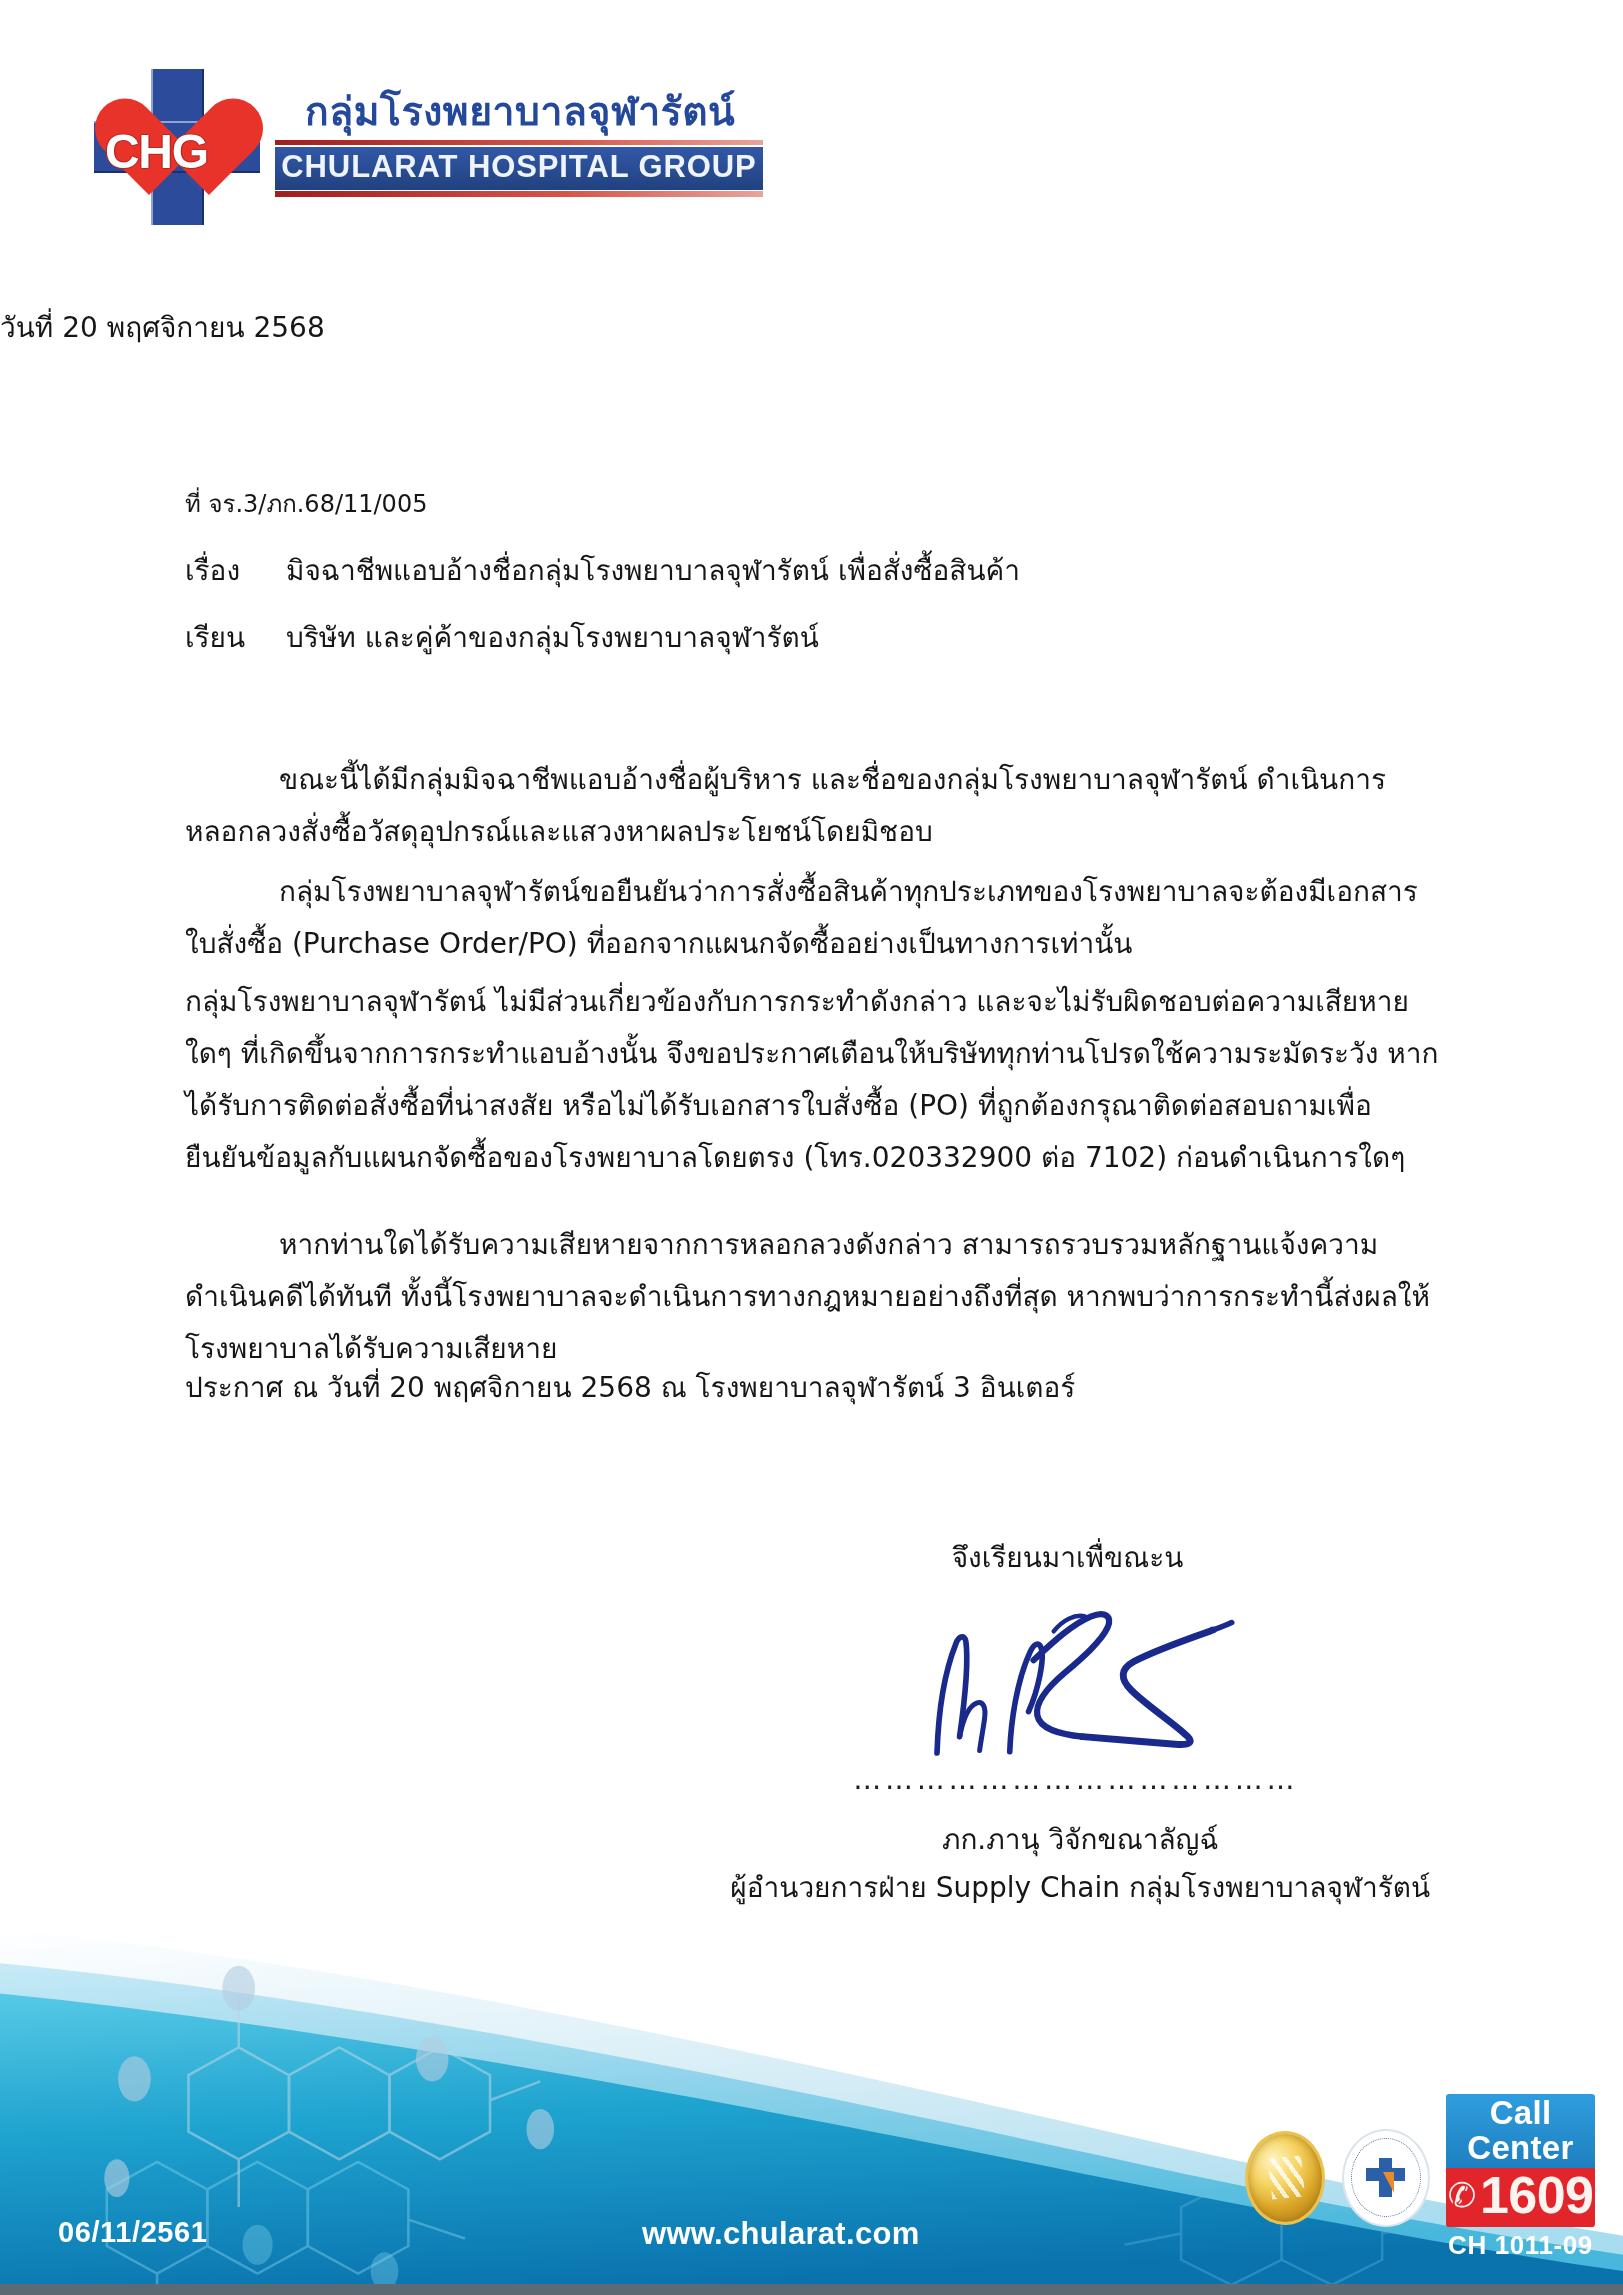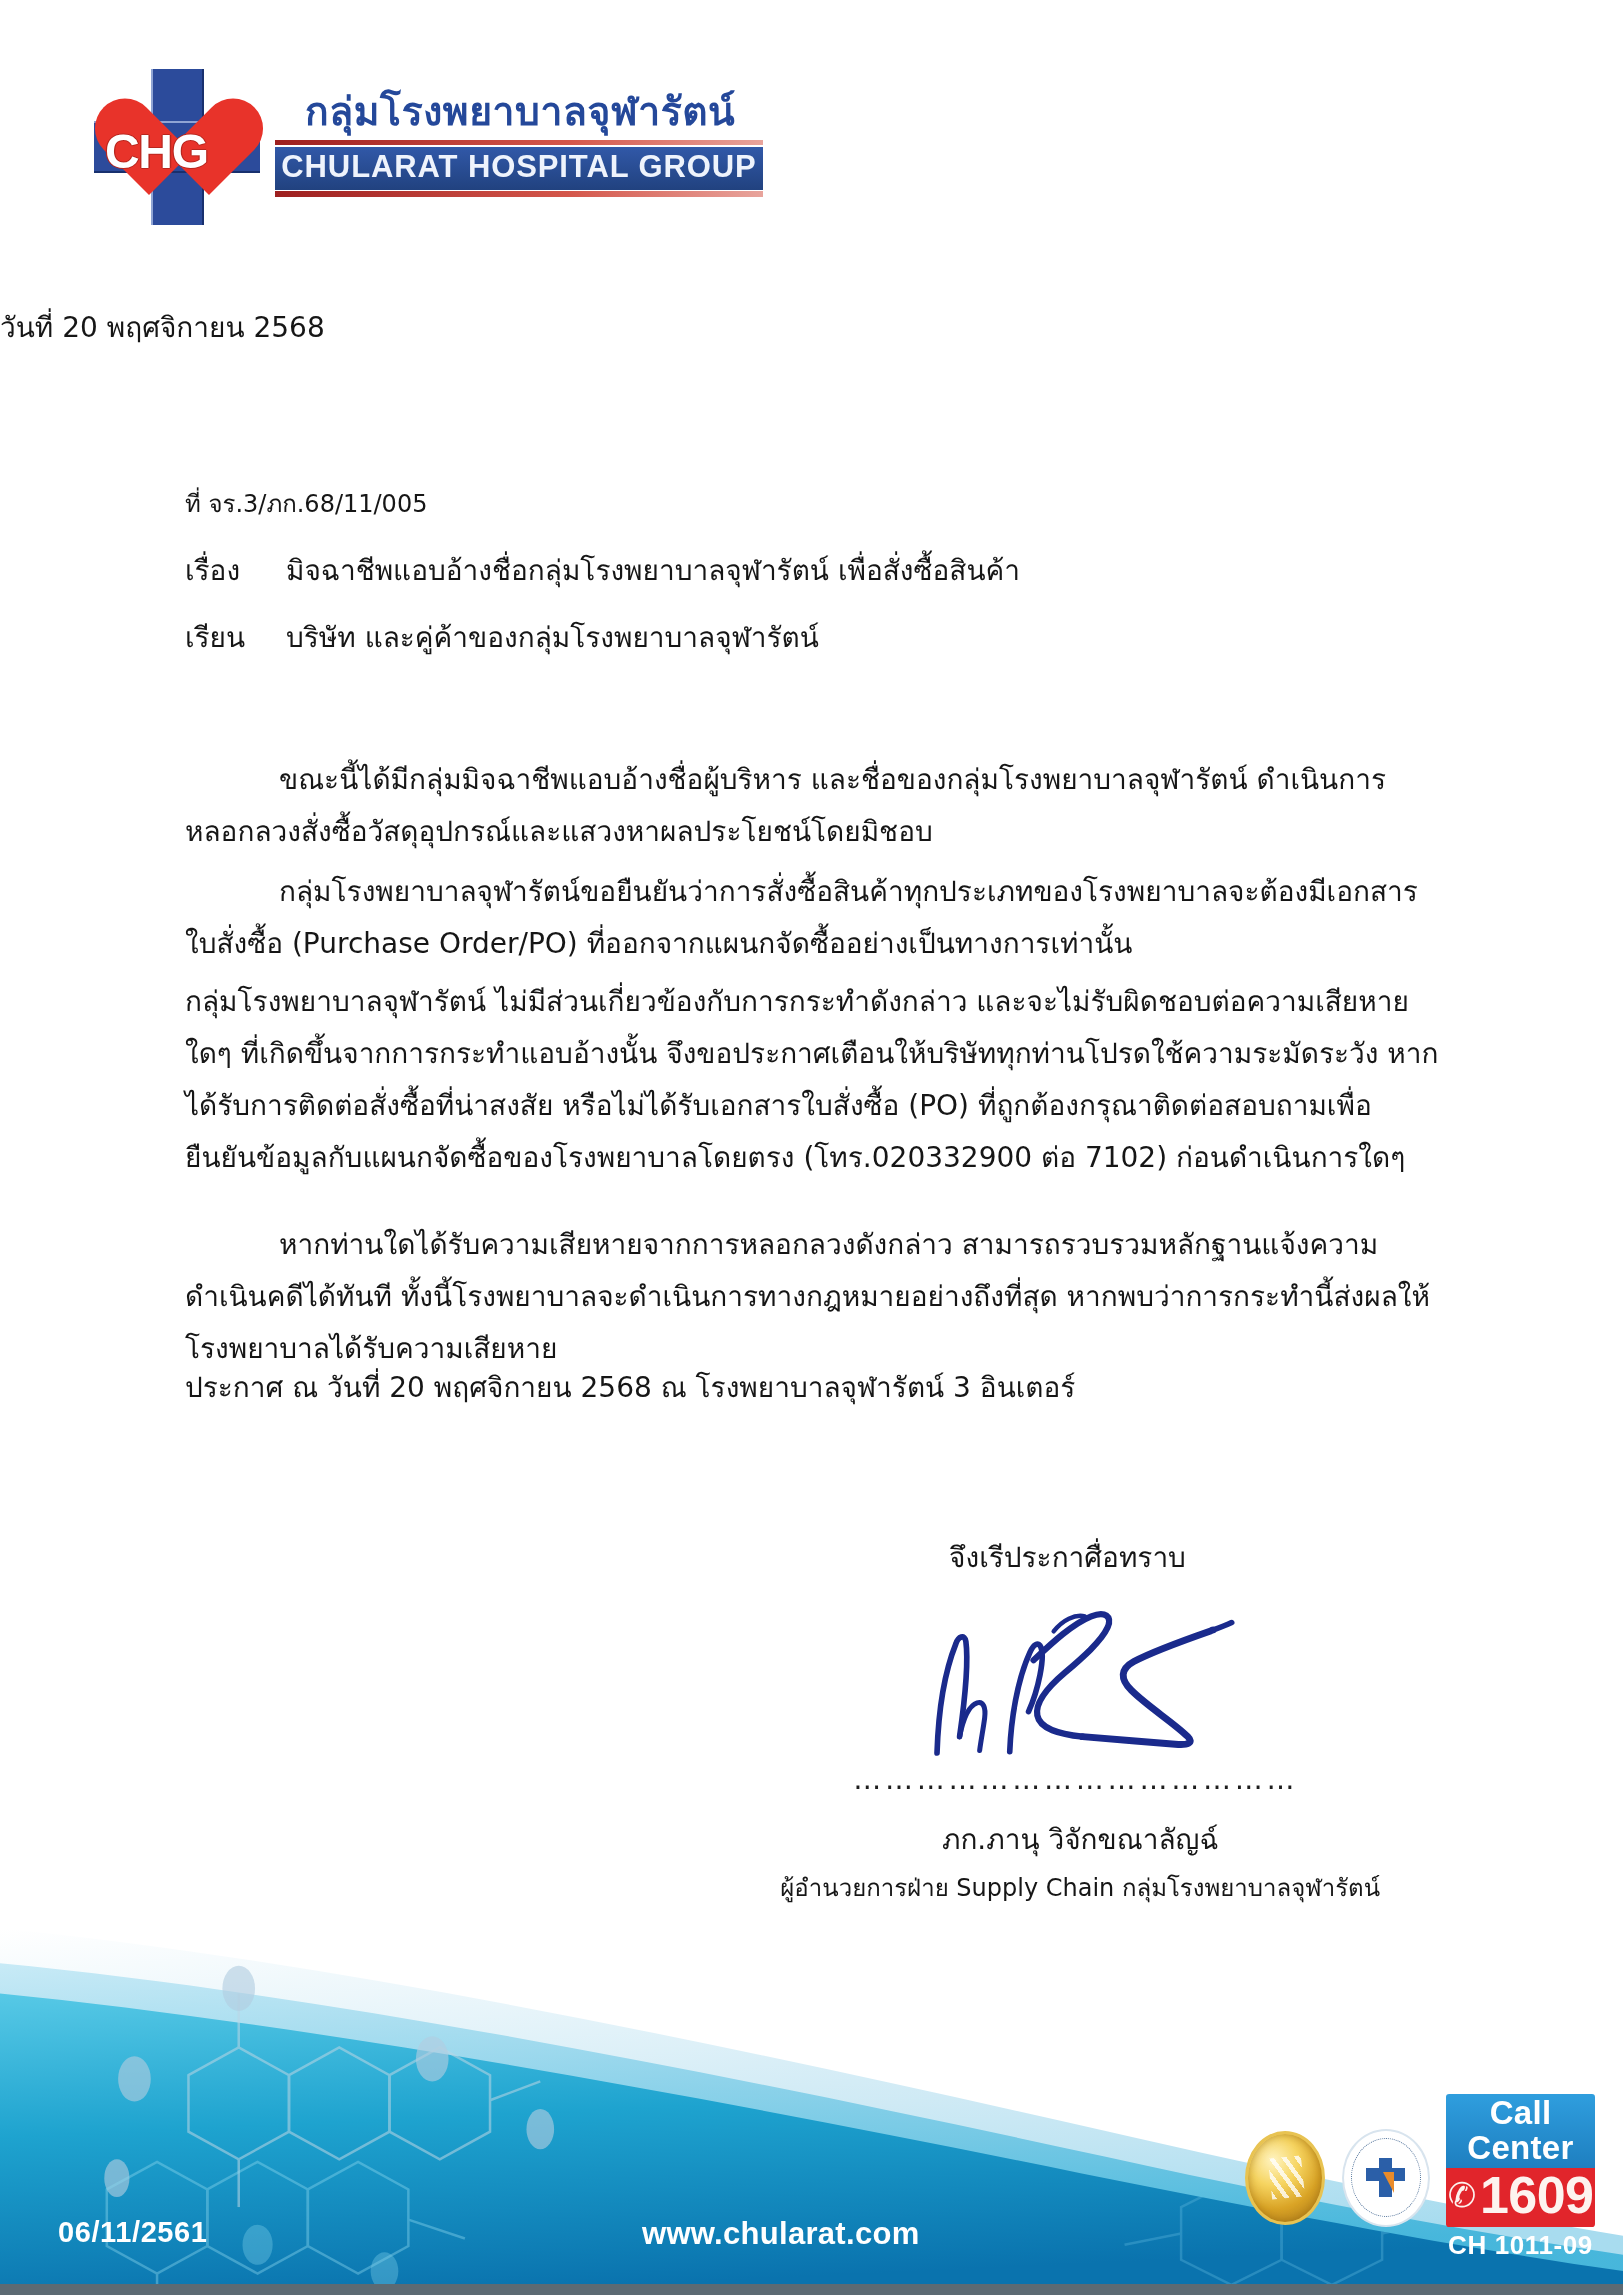--- a/index.html
+++ b/index.html
@@ -244,21 +244,21 @@
     white-space: nowrap;
   }
   .sign-name {
     margin-top: 28px;
     font-size: 28px;
     line-height: 36px;
     padding-right: 12.6px;
   }
   .sign-title {
     margin-top: 12.6px;
-    font-size: 24px;
+    font-size: 28px;
     line-height: 36px;
     padding-right: 12.6px;
   }
 
   
   .footer {
     position: absolute;
     left: 0;
     bottom: 0;
     width: 1624px;
@@ -469,21 +469,21 @@
 
     <p class="para" id="para-3"><span>กลุ่มโรงพยาบาลจุฬารัตน์ ไม่มีส่วนเกี่ยวข้องกับการกระทำดังกล่าว และจะไม่รับผิดชอบต่อความเสียหายใดๆ ที่เกิดขึ้นจากการกระทำแอบอ้างนั้น จึงขอประกาศเตือนให้บริษัททุกท่านโปรดใช้ความระมัดระวัง หากได้รับการติดต่อสั่งซื้อที่น่าสงสัย หรือไม่ได้รับเอกสารใบสั่งซื้อ (PO) ที่ถูกต้องกรุณาติดต่อสอบถามเพื่อยืนยันข้อมูลกับแผนกจัดซื้อของโรงพยาบาลโดยตรง (โทร.020332900 ต่อ 7102) ก่อนดำเนินการใดๆ</span></p>
 
     <p class="para" id="para-4"><span class="ind"></span><span>หากท่านใดได้รับความเสียหายจากการหลอกลวงดังกล่าว สามารถรวบรวมหลักฐานแจ้งความดำเนินคดีได้ทันที ทั้งนี้โรงพยาบาลจะดำเนินการทางกฎหมายอย่างถึงที่สุด หากพบว่าการกระทำนี้ส่งผลให้โรงพยาบาลได้รับความเสียหาย</span></p>
 
     <div class="notice-line">ประกาศ ณ วันที่ 20 พฤศจิกายน 2568 ณ โรงพยาบาลจุฬารัตน์  3 อินเตอร์</div>
   </div>
 
   <div class="sign-block">
 
-    <div class="sign-regards">จึงเรีประกาศื่อทราบ</div>
+    <div class="sign-regards">จึงเรียนมาเพื่ขณะน</div>
 
     <div class="sign-ink">
       <svg width="352" height="163" viewBox="0 0 560 260">
         <g fill="none" stroke="#1a2a8c" stroke-linecap="round" stroke-linejoin="round">
           <path d="M52 252 C54 190 62 128 82 78 C86 66 96 62 98 74 C102 104 96 170 88 226" stroke-width="9"></path>
           <path d="M88 226 C94 196 104 176 116 172 C126 169 130 180 128 196 C126 212 122 232 120 248" stroke-width="8"></path>
           <path d="M168 250 C170 198 180 136 200 92 C206 78 214 74 218 84 C224 100 214 150 198 186" stroke-width="9"></path>
           <path d="M206 104 C236 76 268 46 298 34 C320 25 332 34 324 52 C314 74 284 100 256 124
                    C230 146 208 170 212 192 C216 214 248 222 284 226" stroke-width="10"></path>
           <path d="M284 226 C330 230 384 234 432 238 C452 240 462 236 452 226

